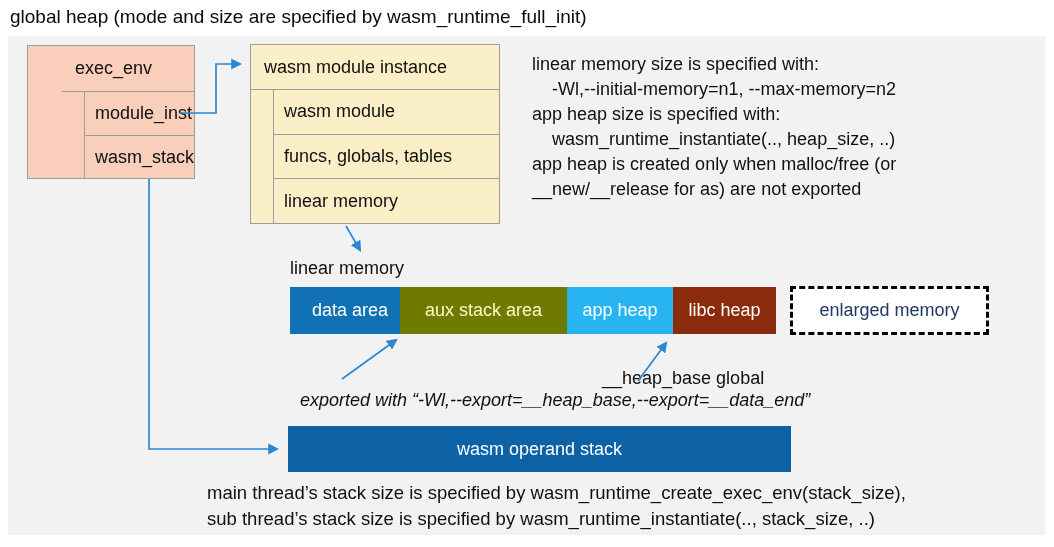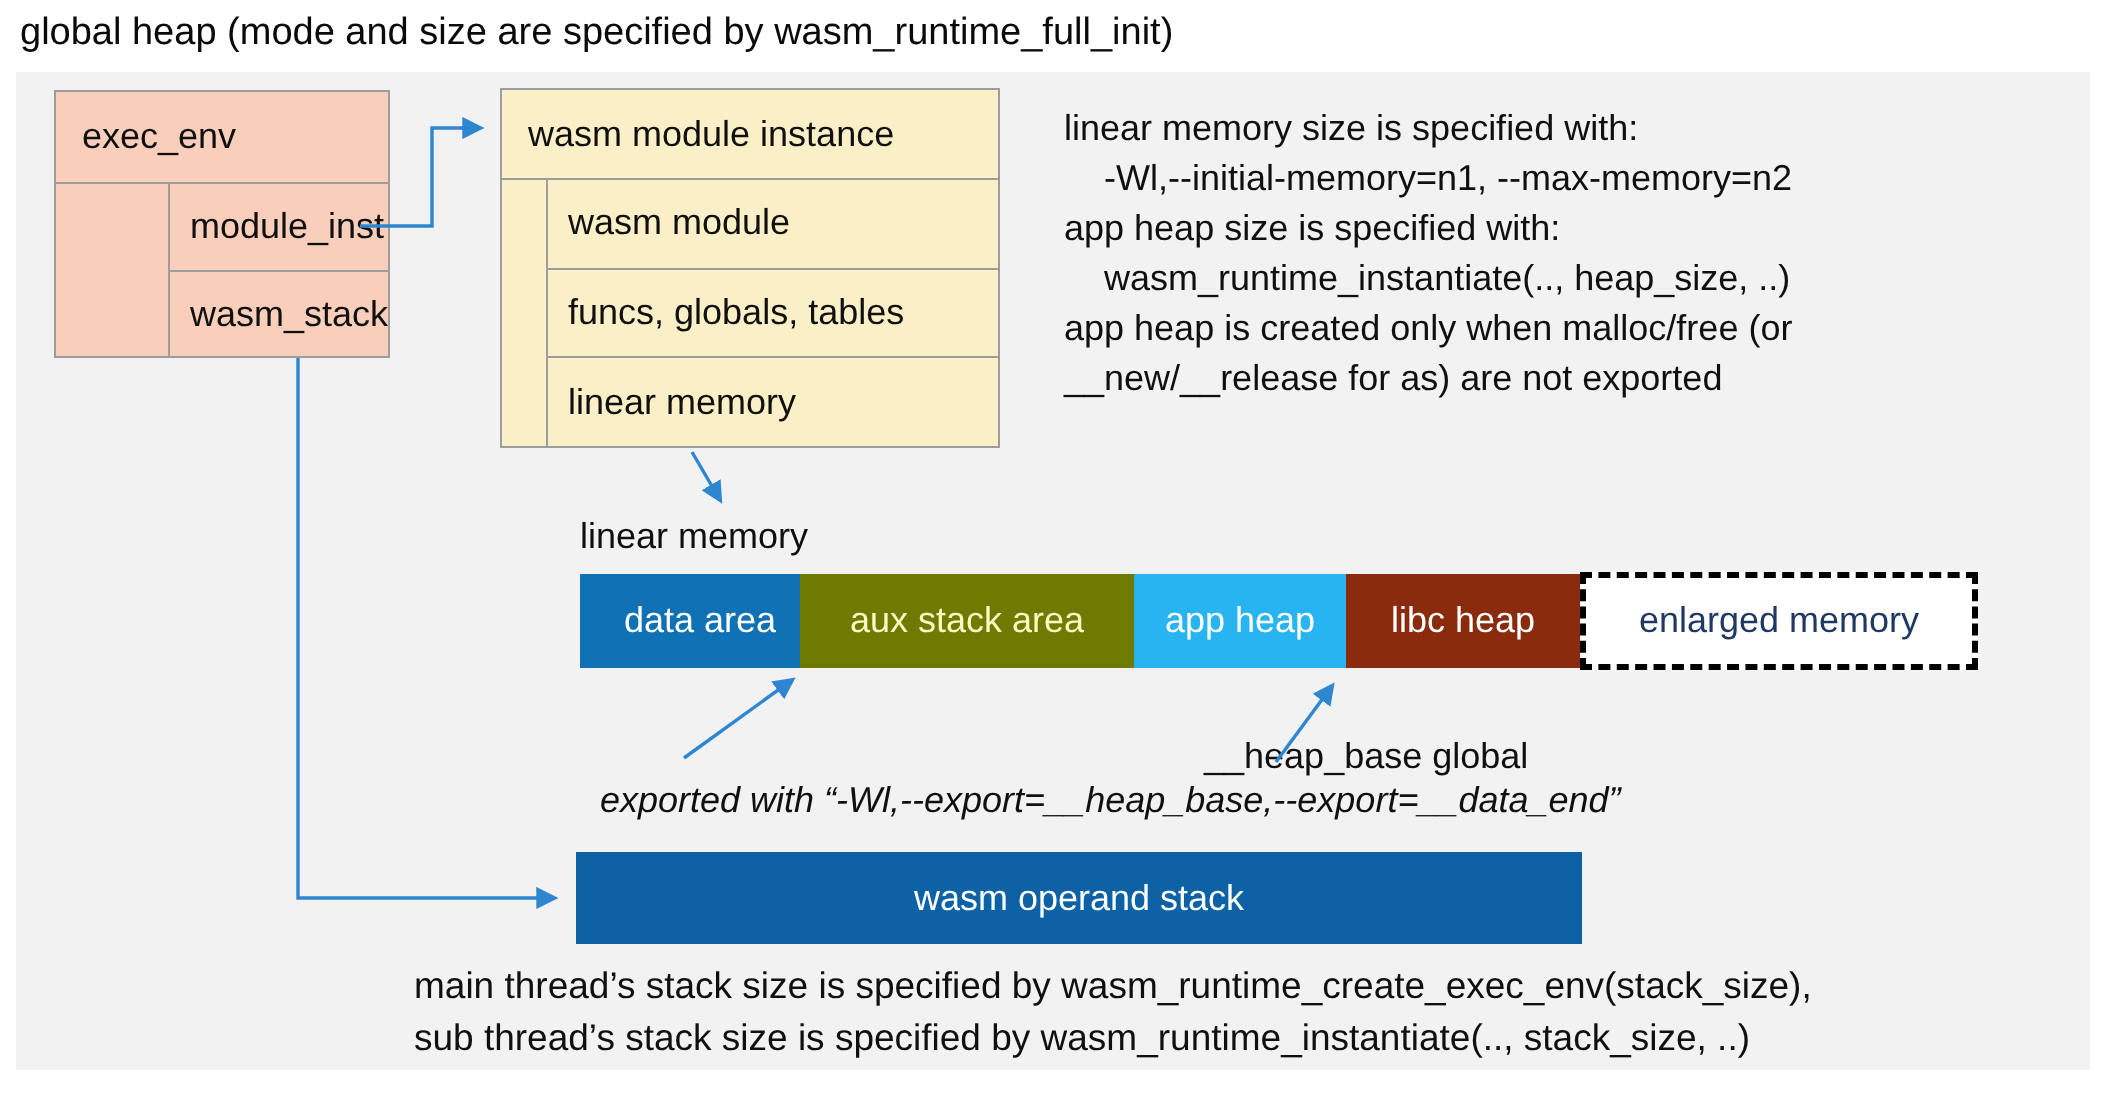--- a/index.html
+++ b/index.html
@@ -36,21 +36,21 @@
   .notes-right .line{white-space:pre;}
   
   .lm-label{position:absolute;left:290px;top:258px;font-size:18px;}
   .segment{
     position:absolute;top:287px;height:47px;display:flex;align-items:center;justify-content:center;
     font-size:18px;white-space:nowrap;box-sizing:border-box;
   }
   .seg-0{left:290px;width:120px;}
   .seg-1{left:400px;width:167px;}
   .seg-2{left:567px;width:106px;}
-  .seg-3{left:673px;width:117px;}
+  .seg-3{left:673px;width:103px;}
   .seg-4{left:790px;width:199px;top:286px;height:49px;border:3px dashed #000;}
   
   .ann{position:absolute;font-size:18px;white-space:nowrap;}
   .ann-dataend{left:322px;top:362px;}
   .ann-heapbase{left:602px;top:368px;}
   .ann-export{left:300px;top:390px;font-style:italic;}
   
   .opstack{
     position:absolute;left:288px;top:426px;width:503px;height:46px;
     display:flex;align-items:center;justify-content:center;font-size:18px;font-weight:500;
@@ -64,21 +64,21 @@
 </head>
 <body>
 
 <div class="stage">
 
   <div class="title">global heap (mode and size are specified by wasm_runtime_full_init)</div>
 
   <div class="panel" style="background-color: rgb(242, 242, 242);"></div>
 
   <div class="box execenv" style="background-color: rgb(249, 206, 187); border-color: rgb(157, 157, 157);">
-    <div class="box-header" style="border-color: rgb(157, 157, 157);">exec_env</div>
+    <div class="box-header" style="border-color: rgb(157, 157, 157); margin-left: 34px;">exec_env</div>
     <div class="box-body">
       <div class="box-strip" style="border-color: rgb(157, 157, 157);"></div>
       <div class="box-rows">
         <div class="box-row" style="border-color: rgb(157, 157, 157);">module_inst</div>
         <div class="box-row" style="border-color: rgb(157, 157, 157);">wasm_stack</div>
       </div>
     </div>
   </div>
 
   <div class="box modinst" style="background-color: rgb(251, 239, 200); border-color: rgb(157, 157, 157);">

